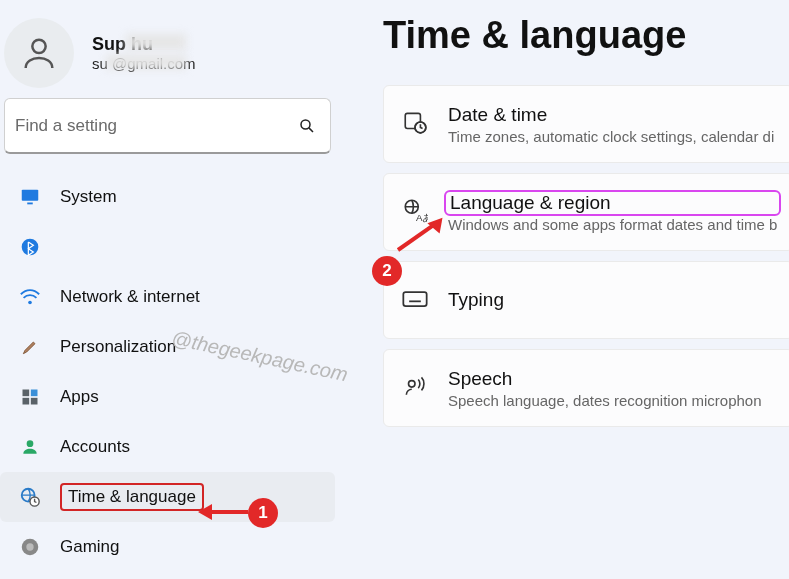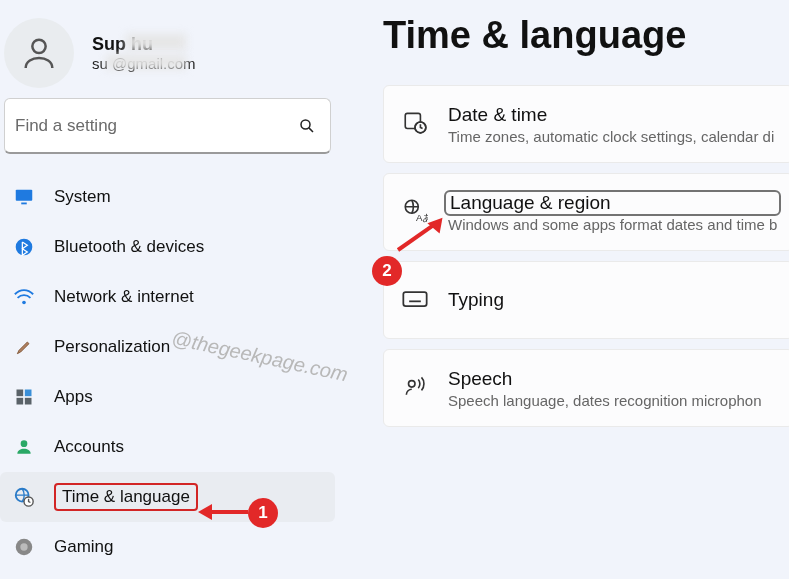--- a/index.html
+++ b/index.html
@@ -45,21 +45,21 @@
     border: none; outline: none; background: transparent;
     font-size: 17px; color: #6b6b6b; width: 100%;
     font-family: inherit;
   }
   .search input::placeholder { color: #6b6b6b; }
   .search .mag { position: absolute; right: 14px; color: #222; width: 18px; height: 18px; }
   .nav { display: flex; flex-direction: column; }
   .nav-item {
     display: flex; align-items: center;
     height: 50px;
-    padding-left: 12px;
+    padding-left: 18px;
     cursor: pointer;
     font-size: 17px;
     color: #111;
   }
   .nav-item .nic {
     width: 24px; height: 24px;
     display: flex; align-items: center; justify-content: center;
     margin-right: 18px;
   }
   .nav-item.active {
@@ -99,21 +99,21 @@
     width: 30px; height: 30px;
     display: flex; justify-content: center;
     color: #333;
     margin-right: 18px;
     flex-shrink: 0;
   }
   .card .ctext { display: flex; flex-direction: column; }
   .card .ctitle { font-size: 19px; color: #111; }
   .card .cdesc { font-size: 15px; color: #666; margin-top: 2px; white-space: nowrap; }
   .card.marked .ctitle-wrap {
-    border: 2px solid #737373;
+    border: 2px solid #d946ef;
     border-radius: 6px;
     padding: 0 4px;
     margin: -2px -4px;
   }
   .badge {
     position: absolute;
     width: 30px; height: 30px;
     border-radius: 50%;
     background: #e22828;
     color: #fff;
@@ -203,21 +203,20 @@
         <span>System</span>
       </div>
 
       <div class="nav-item">
         <span class="nic">
           <svg viewBox="0 0 24 24" width="20" height="20">
               <circle cx="12" cy="12" r="10" fill="#1f7ae0"></circle>
               <path d="M10 6l6 4-6 4 6 4-6 4V6" stroke="#fff" stroke-width="1.5" fill="none"></path>
             </svg>
         </span>
-        <span>Bluetooth &amp; devices</span>
       </div>
 
       <div class="nav-item">
         <span class="nic">
           <svg viewBox="0 0 24 24" width="22" height="22">
               <path d="M2 9c6-6 14-6 20 0" stroke="#1f7ae0" stroke-width="2" fill="none"></path>
               <path d="M5 13c4-4 10-4 14 0" stroke="#1f7ae0" stroke-width="2" fill="none"></path>
               <circle cx="12" cy="18" r="2" fill="#1f7ae0"></circle>
             </svg>
         </span>

